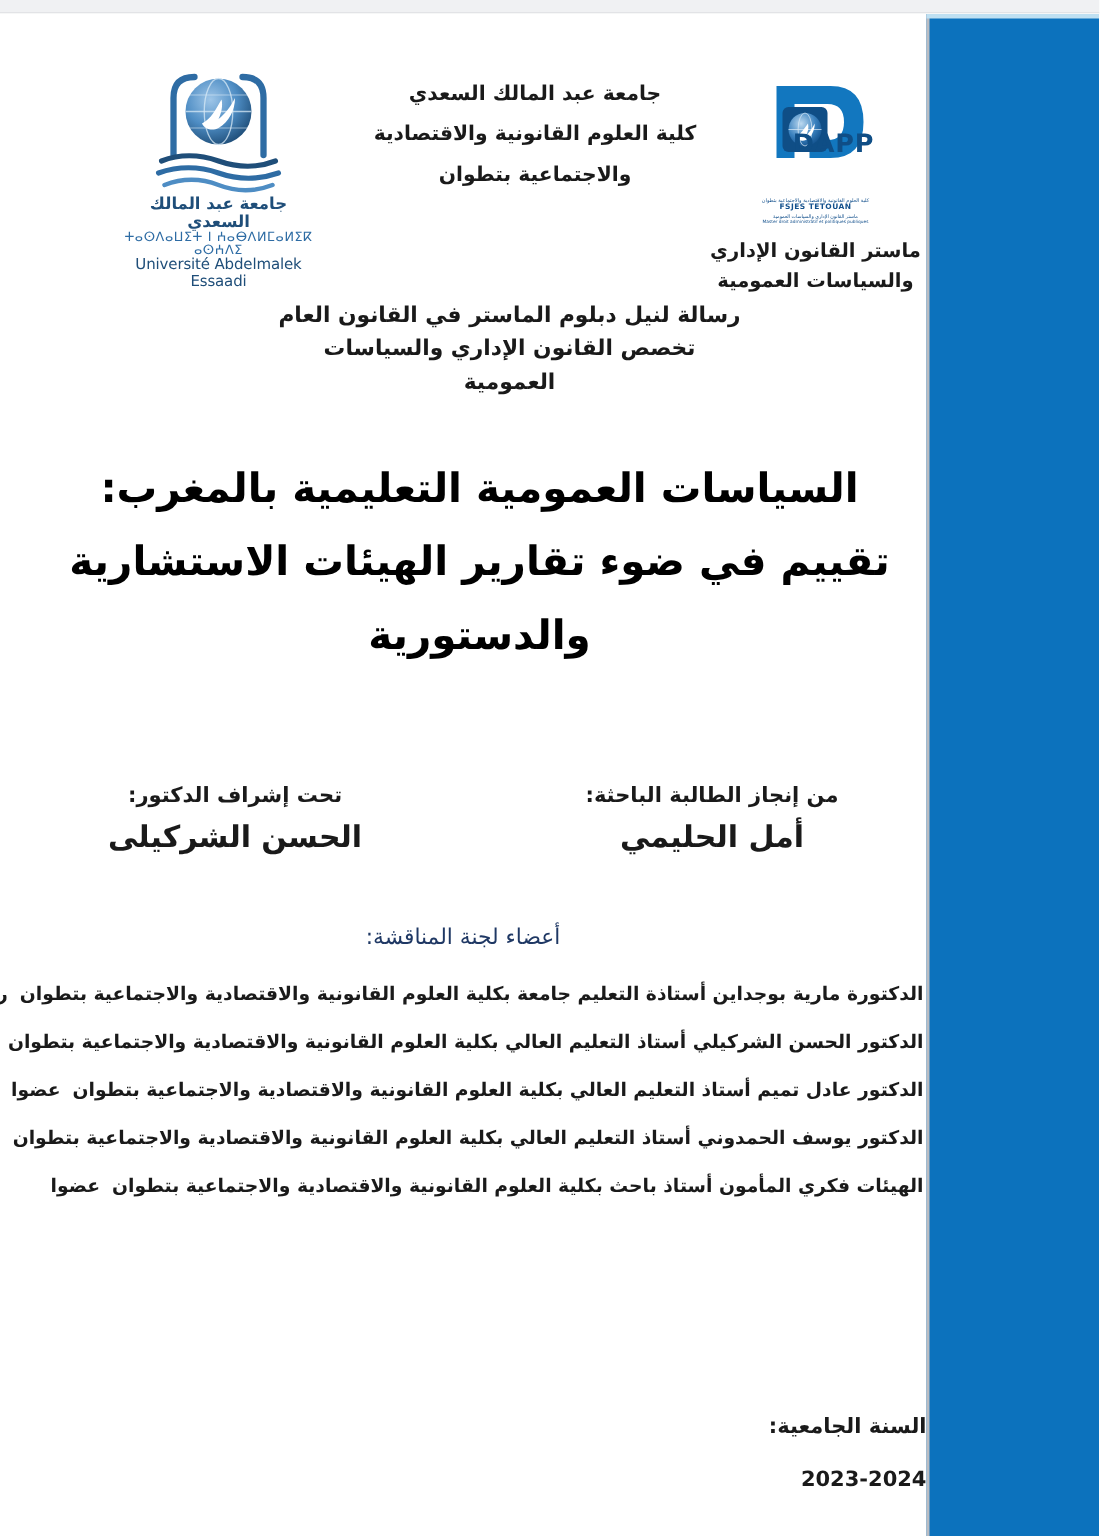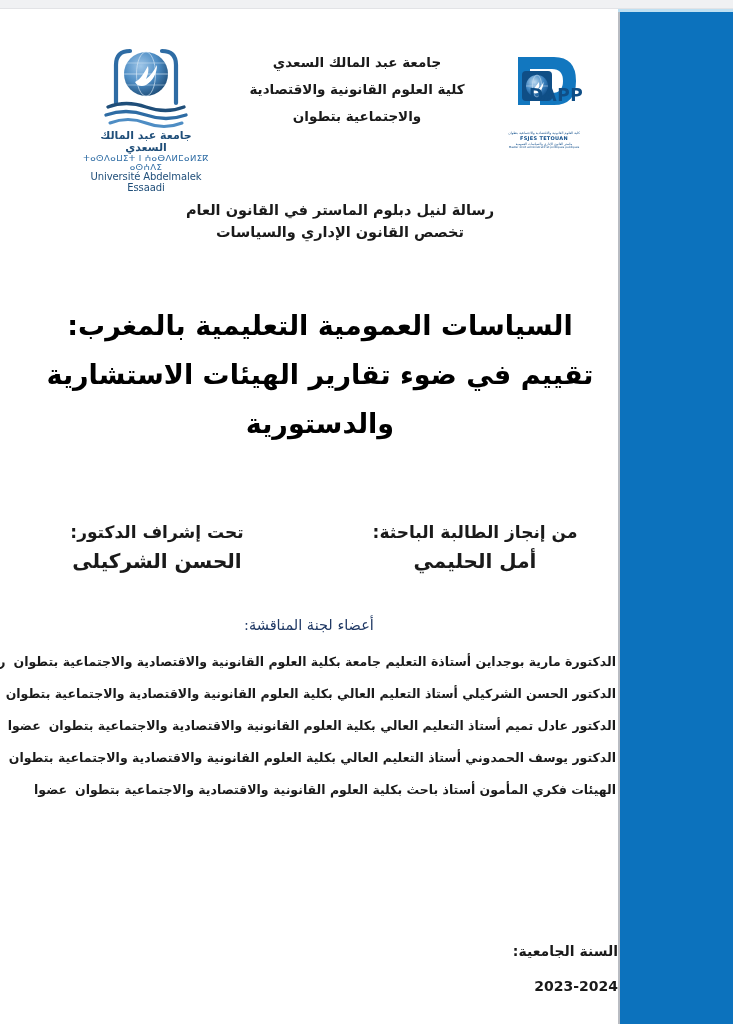--- a/index.html
+++ b/index.html
@@ -210,21 +210,21 @@
   }
   .people-col {
     position: absolute;
     top: 0;
     width: 250px;
     color: #1a1a1a;
   }
   .people-col.right { right: 18px; text-align: center; }
   .people-col.left  { left: 32px;  text-align: center; }
   .people-label {
-    font-size: 17px;
+    font-size: 14px;
     font-weight: bold;
     line-height: 1.3;
   }
   .people-name {
     margin-top: 5px;
     font-size: 20px;
     font-weight: bold;
     line-height: 1.3;
   }
 
@@ -363,26 +363,31 @@
             <path d="M30 55 H52" stroke="#dbeaf7" stroke-width="0.6" opacity="0.8" fill="none"></path>
             <path d="M35 60 C38 58 40 55 43 51 C43.6 54 43 57 41.6 59 C44 57 46 54 47.5 51 C47.5 56 45 60 41.6 62 C39 63 36 62.2 35 60 Z" fill="#ffffff"></path>
 
             <text x="60" y="70" font-family="DejaVu Sans, sans-serif" font-size="17" font-weight="bold" fill="#0f4e86" text-anchor="middle" letter-spacing="0.5">DAPP</text>
           </svg>
         </div>
         <div class="dapp-top-ar">كلية العلوم القانونية والاقتصادية والاجتماعية بتطوان</div>
         <div class="dapp-top-fr">FSJES TETOUAN</div>
         <div class="dapp-bot-ar">ماستر القانون الإداري والسياسات العمومية</div>
         <div class="dapp-bot-fr">Master droit administratif et politiques publiques</div>
+        <div class="master-name">
+          <div>ماستر القانون الإداري</div>
+          <div>والسياسات العمومية</div>
+        </div>
       </div>
     </div>
 
     <div class="degree">
       <div>رسالة لنيل دبلوم الماستر في القانون العام</div>
       <div>تخصص القانون الإداري والسياسات</div>
+      <div>العمومية</div>
     </div>
 
     <div class="title">
       <div>السياسات العمومية التعليمية بالمغرب:</div>
       <div>تقييم في ضوء تقارير الهيئات الاستشارية</div>
       <div>والدستورية</div>
     </div>
 
     <div class="people">
       <div class="people-col right">

